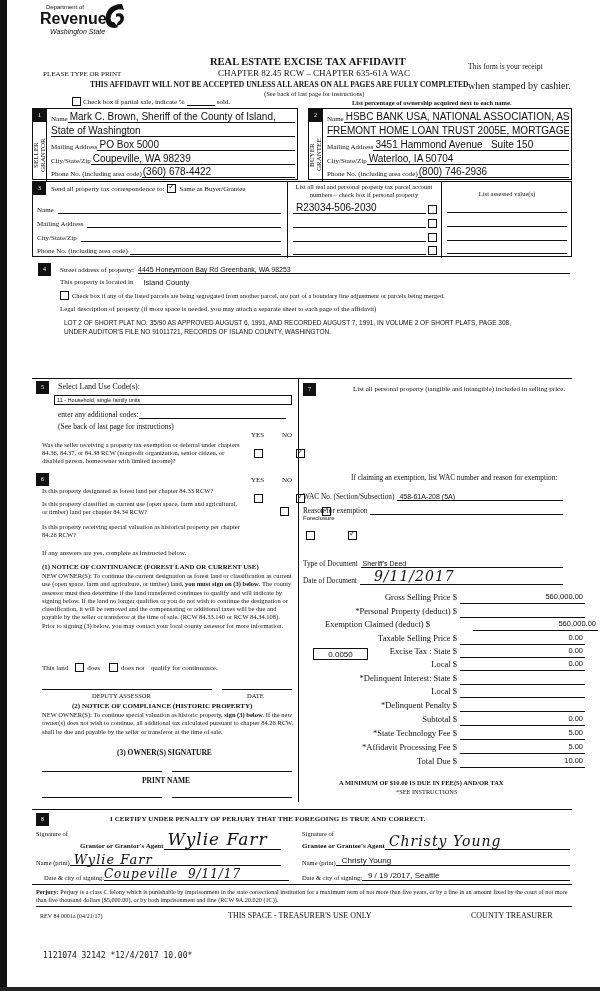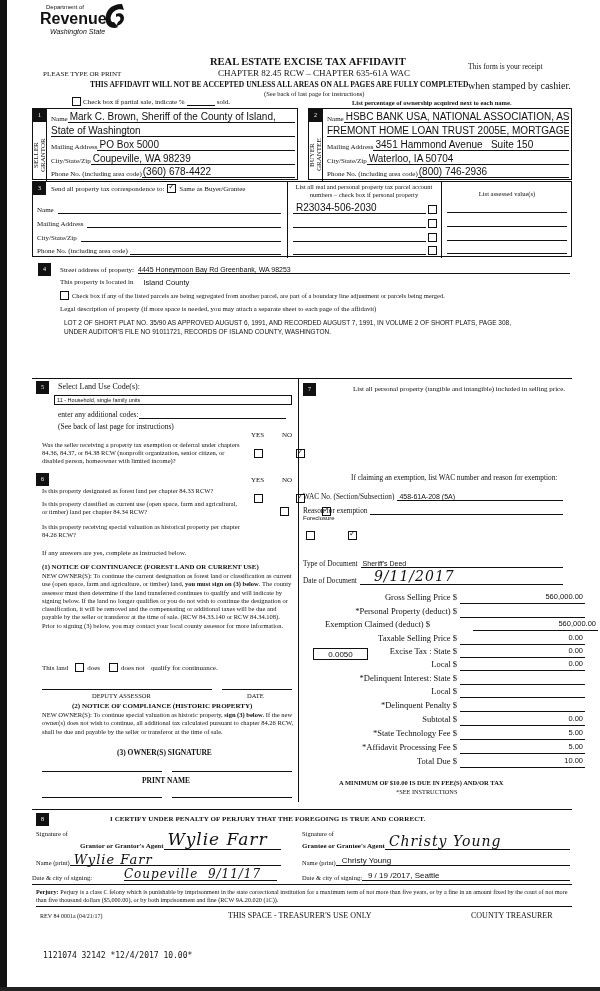--- a/index.html
+++ b/index.html
@@ -332,21 +332,21 @@
 
   <div class="abs" style="left:4px;top:20px;font-size:6.5px;">Signature of</div>
   <div class="row" style="left:4px;top:24px;width:245px;height:16px;">
     <span style="font-size:7px;font-weight:bold;padding-left:44px;">Grantor or Grantor's Agent</span>
     <span class="hand line" style="flex:1;padding-left:4px;font-size:17px;">Wylie Farr</span>
   </div>
   <div class="row" style="left:4px;top:44px;width:245px;height:12px;font-size:6.5px;">
     <span>Name (print)</span>
     <span class="hand line" style="flex:1;padding-left:4px;font-size:13px;line-height:11px;">Wylie Farr</span>
   </div>
-  <div class="row" style="left:0;top:58px;width:245px;height:13px;font-size:6.5px;gap:32px;">
+  <div class="row" style="left:12px;top:58px;width:245px;height:13px;font-size:6.5px;">
     <span>Date &amp; city of signing:</span>
     <span class="hand line" style="flex:1;font-size:12px;line-height:12px;white-space:pre;">Coupeville  9/11/17</span>
   </div>
 
   <div class="abs" style="left:270px;top:20px;font-size:6.5px;">Signature of</div>
   <div class="row" style="left:270px;top:24px;width:268px;height:16px;">
     <span style="font-size:7px;font-weight:bold;">Grantee or Grantee's Agent</span>
     <span class="hand line" style="flex:1;padding-left:4px;font-size:14px;">Christy Young</span>
   </div>
   <div class="row" style="left:270px;top:44px;width:268px;height:12px;font-size:6.5px;">

